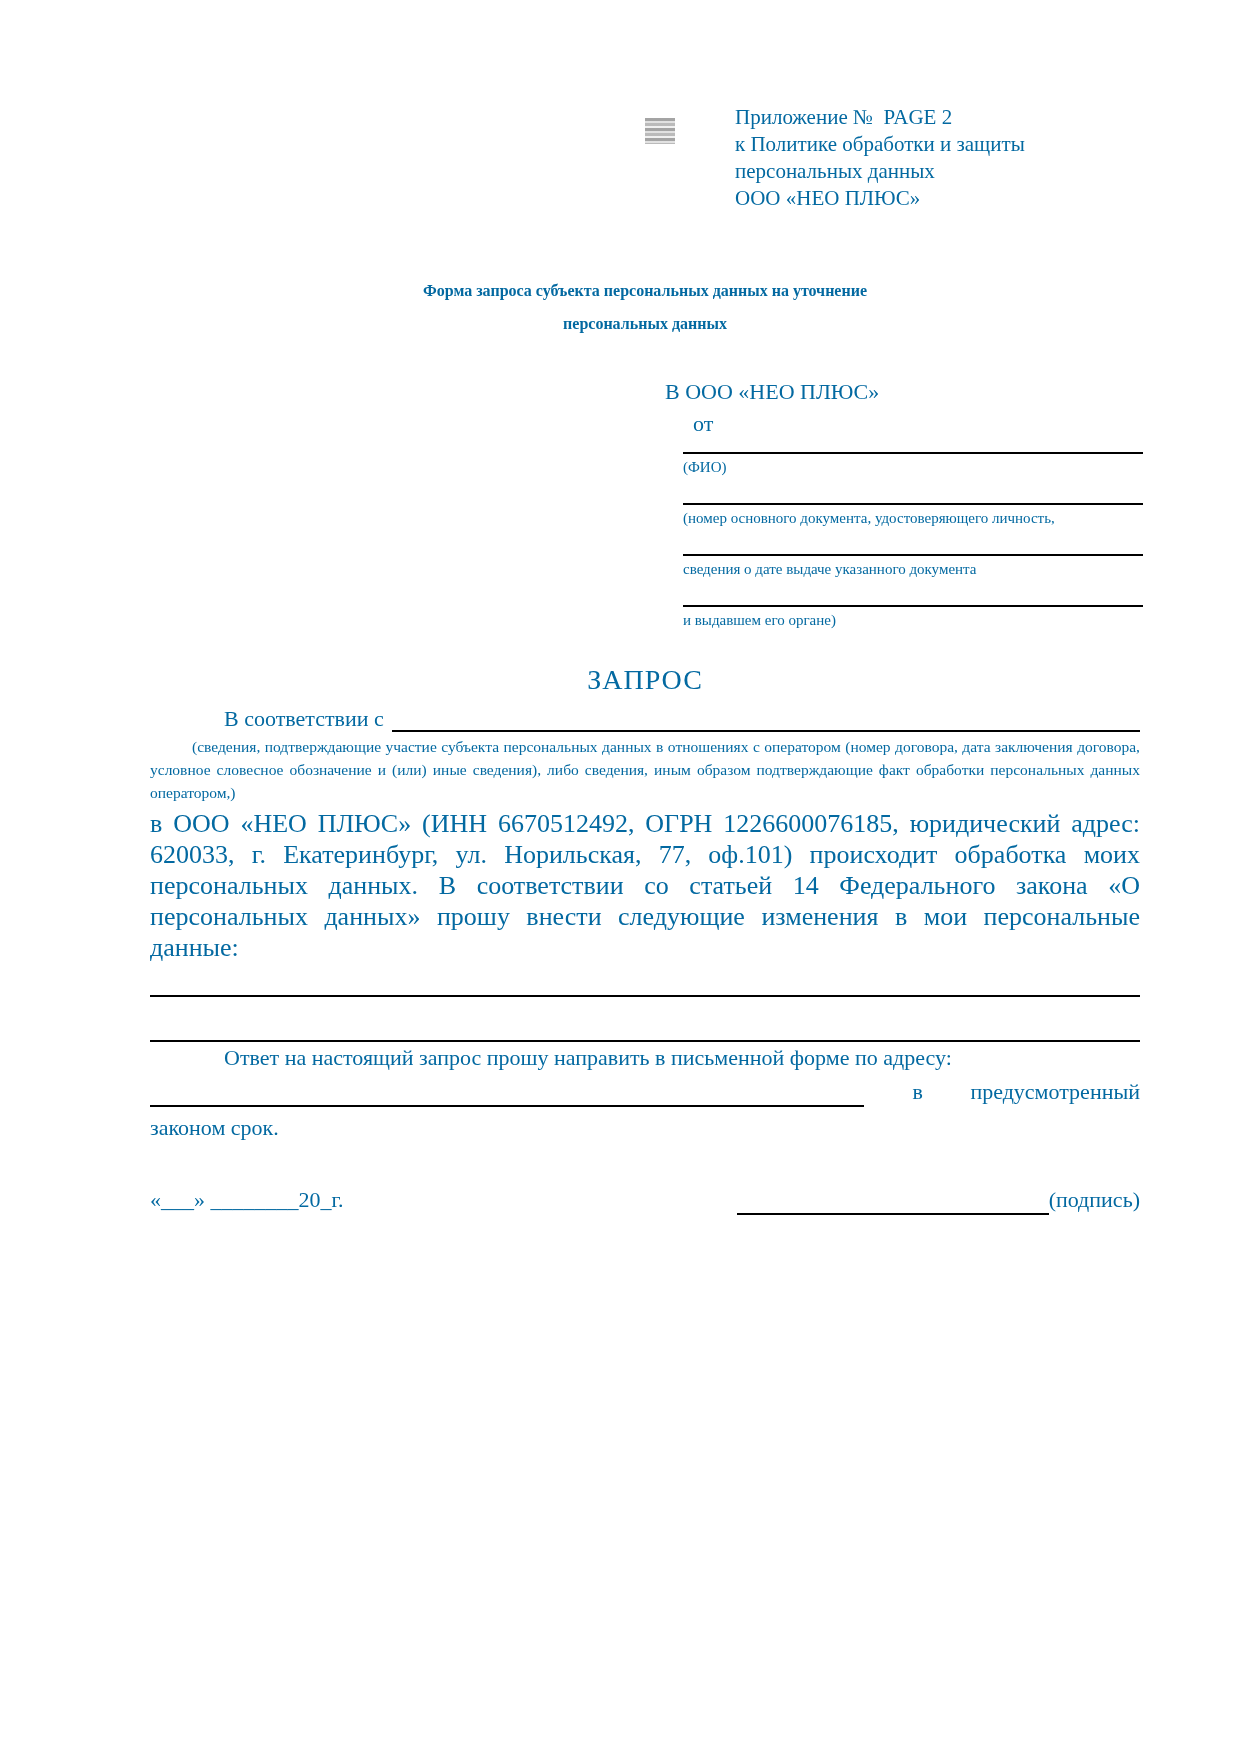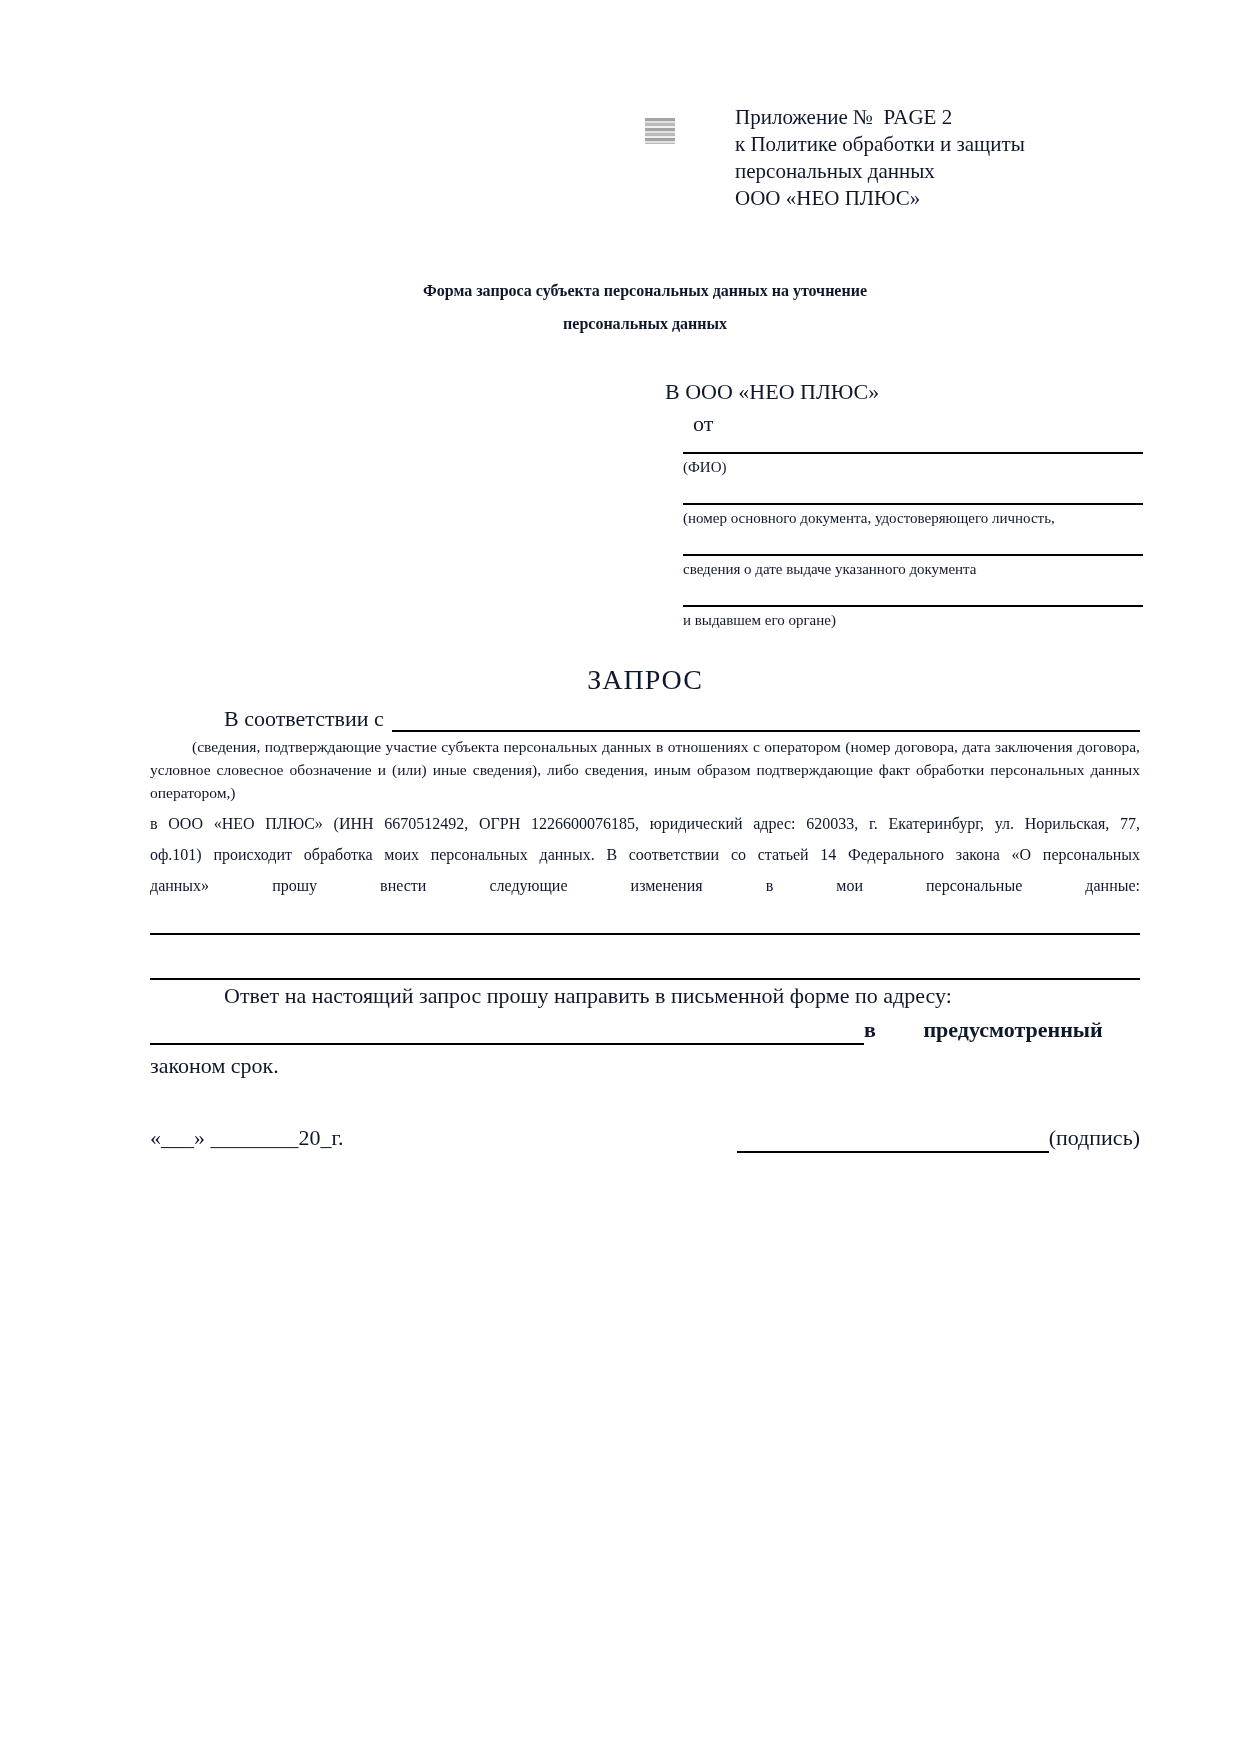--- a/index.html
+++ b/index.html
@@ -5,21 +5,21 @@
   html, body {
     margin: 0;
     padding: 0;
     background: #ffffff;
   }
   .page {
     position: relative;
     width: 1242px;
     height: 1755px;
     background: #ffffff;
-    color: #0f172a;
+    color: #0369a1;
     font-family: "Liberation Serif", "DejaVu Serif", serif;
     font-size: 22px;
     box-sizing: border-box;
     padding: 104px 102px 0 150px;
     overflow: hidden;
   }
 
   
   .header {
     position: relative;
@@ -105,21 +105,21 @@
   }
   .footnote {
     font-size: 15.5px;
     line-height: 23px;
     text-align: justify;
     text-indent: 42px;
     margin-top: 3px;
   }
   .body-par {
     margin-top: 4px;
-    font-size: 16px;
+    font-size: 26px;
     line-height: 31px;
     text-align: justify;
     text-align-last: justify;
     word-spacing: 3px;
   }
   .rule {
     border-bottom: 2px solid #000000;
     height: 0;
   }
   .rule-1 { margin-top: 32px; }
@@ -136,24 +136,23 @@
     margin-top: 4px;
     line-height: 30px;
   }
   .address-fill {
     width: 714px;
     border-bottom: 2px solid #000000;
     height: 24px;
   }
   .reply-tail {
     flex: 1;
-    text-align: left;
+    text-align: right;
     word-spacing: 42px;
     white-space: nowrap;
-    font-weight: bold;
   }
   .reply-3 { margin-top: 6px; line-height: 30px; }
 
   
   .sign-row {
     display: flex;
     align-items: flex-end;
     justify-content: space-between;
     margin-top: 42px;
     line-height: 30px;

